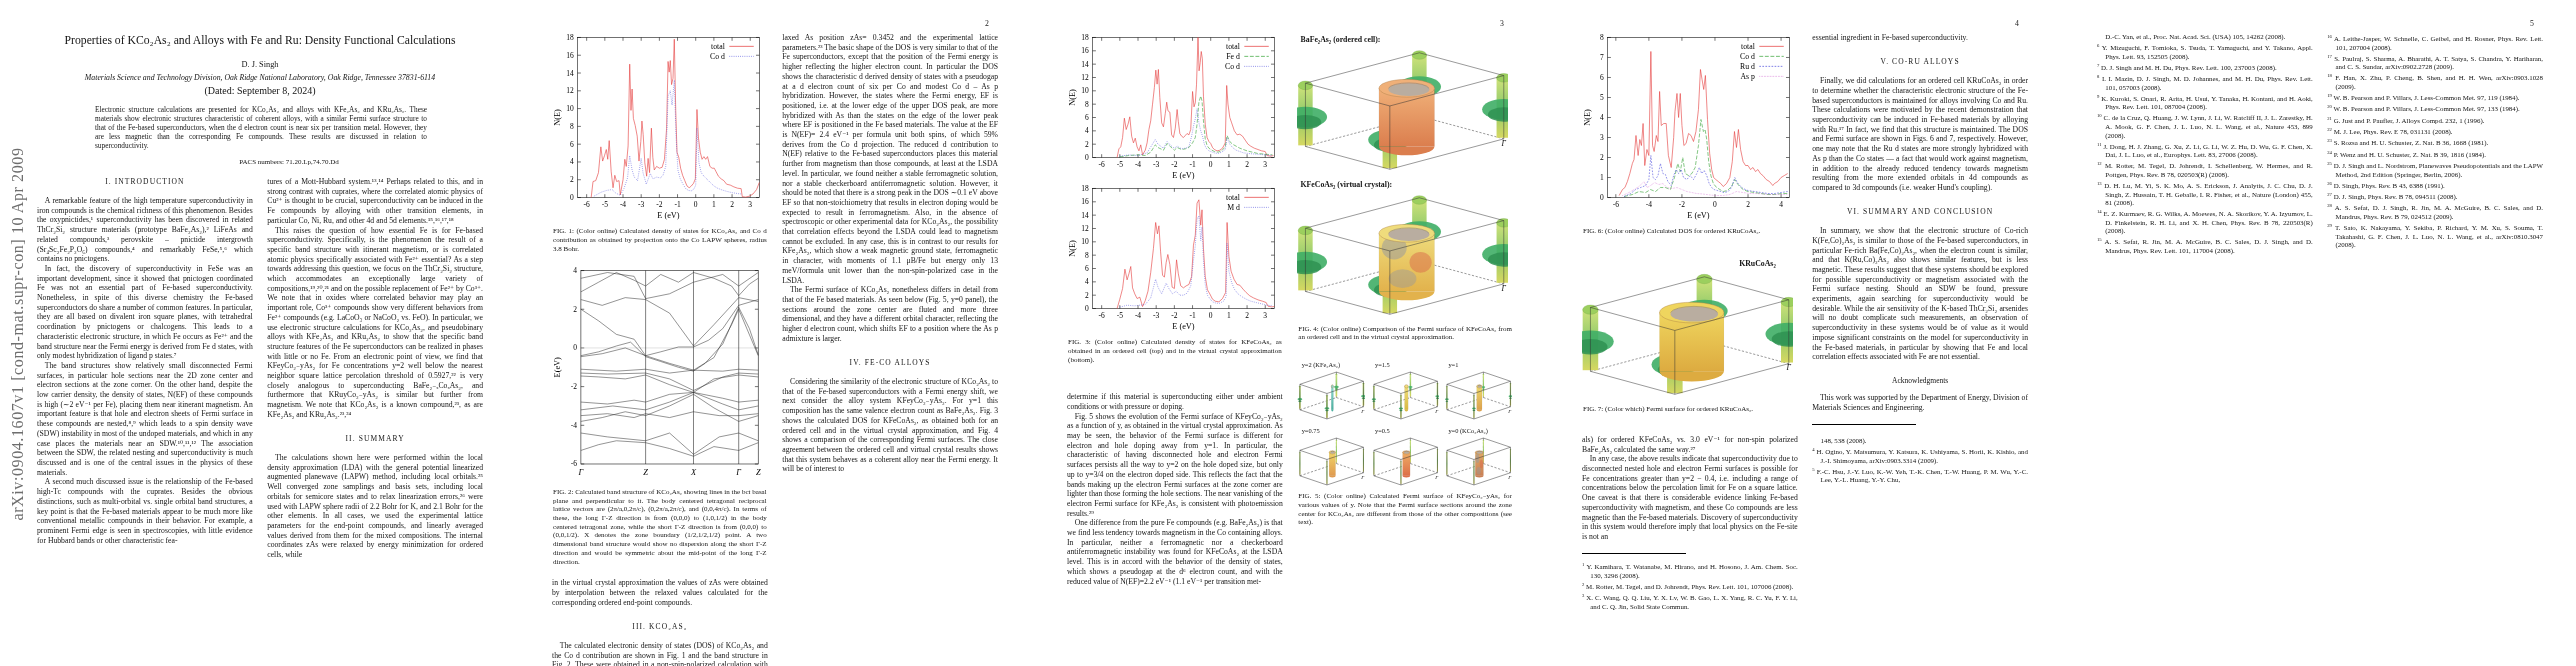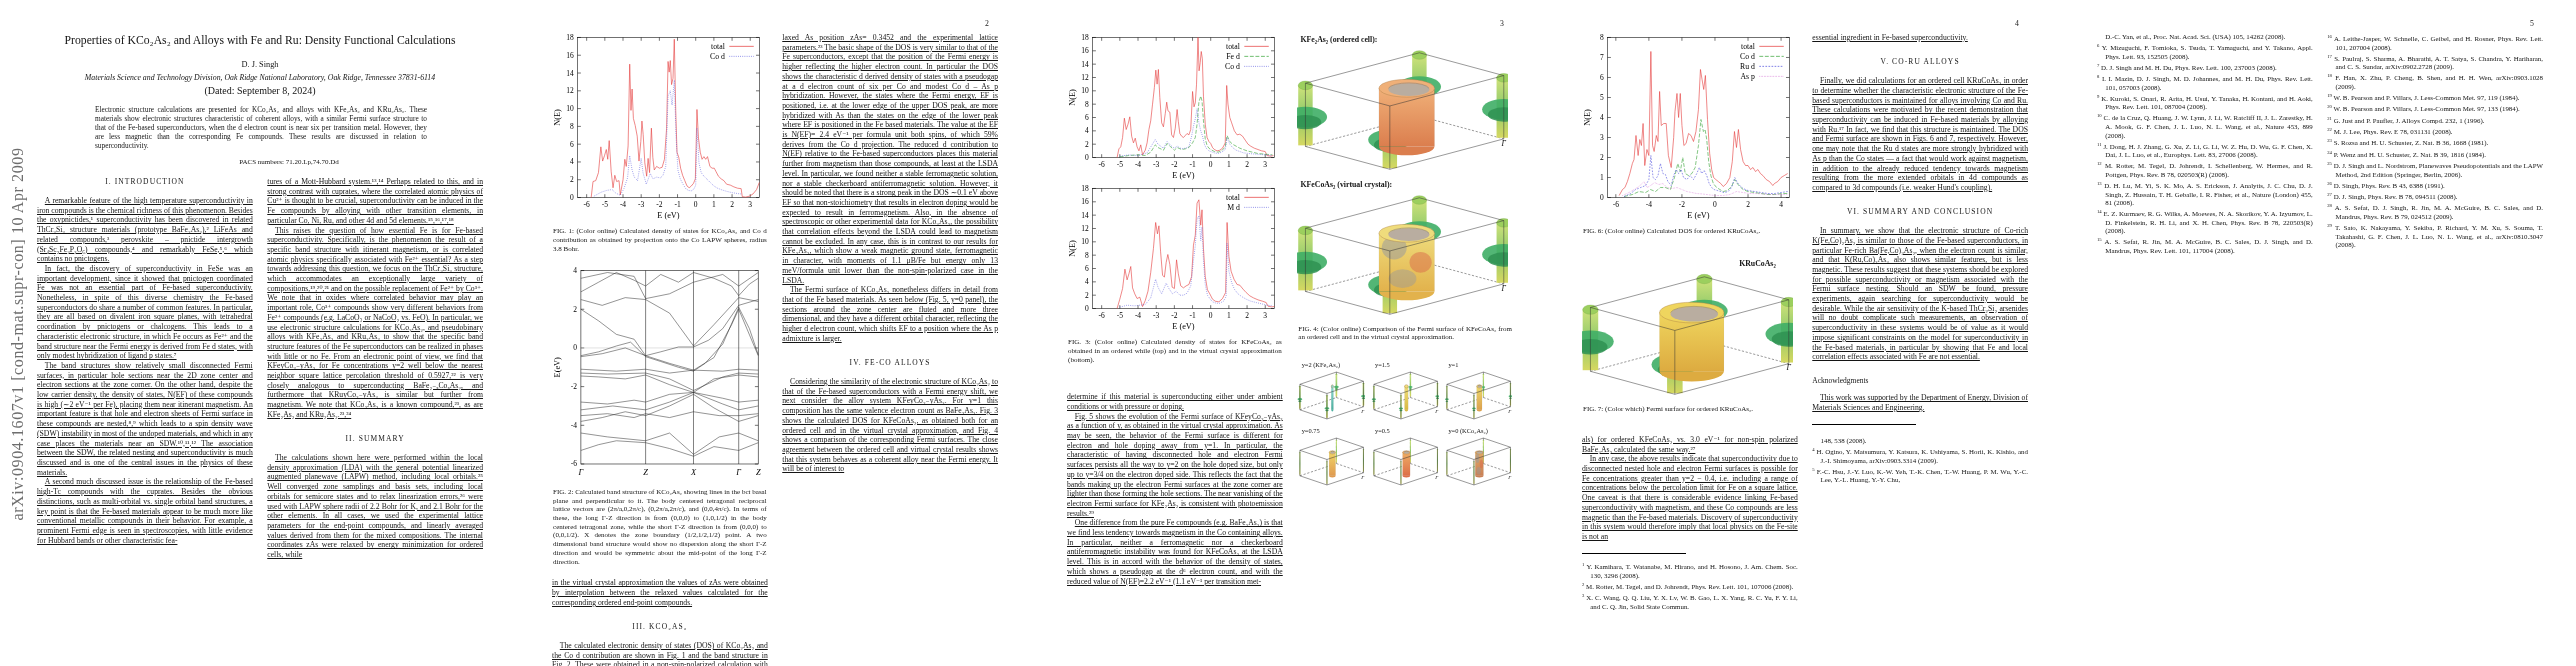--- a/index.html
+++ b/index.html
@@ -16,22 +16,22 @@
   .affil{font-size:7.8px;font-style:italic;margin-bottom:3.3px;}
   .dated{font-size:10px;margin-bottom:9px;}
   .abstract{font-size:7.3px;line-height:9px;text-align:justify;margin:0 56px 7.8px 58px;}
   .pacs{font-size:7px;text-align:center;margin-left:58px;}
   
   .twocol{position:absolute;left:37px;width:446px;display:flex;gap:14.5px;}
   .p1cols{top:177px;height:490px;justify-content:flex-end;}
   .pcols{top:33px;height:634px;}
   .col{width:216px;}
   .sec{font-size:7.5px;font-weight:normal;text-align:center;letter-spacing:1.1px;margin:14.5px 5.6px 10px 5.6px;}
-  .subsec{font-size:7.5px;font-weight:normal;text-align:left;margin:14.5px 0 7.8px 0;}
-  .para{font-size:7.7px;line-height:9.7px;text-align:justify;text-indent:7.8px;margin:0;text-decoration:underline;}
+  .subsec{font-size:7.5px;font-weight:normal;text-align:center;margin:14.5px 0 7.8px 0;}
+  .para{font-size:7.7px;line-height:9.7px;text-align:justify;text-indent:7.8px;margin:0;}
   .cont{text-indent:0;}
   .caption{font-size:7px;line-height:8.7px;text-align:justify;margin:3.3px 1.1px 12.2px 1.1px;}
   .chart{margin:0 auto;}
   .fslabel{font-size:7.8px;font-weight:bold;margin:2.2px 0 1.1px 3.3px;}
   .fslabel-r{text-align:right;margin-right:22px;}
   .fswrap{margin-bottom:5.6px;}
   .fig5grid{display:grid;grid-template-columns:repeat(3,1fr);column-gap:4.4px;row-gap:5.6px;margin:19px 0 4.4px 0;}
   .fig5cell .plabel{font-size:6.4px;margin:0 0 0.6px 4.4px;}
   .rule{width:104px;border-top:0.9px solid #000;margin:11px 0 7.8px 0;}
   .ref{font-size:6.9px;line-height:8.4px;text-align:justify;padding-left:8.3px;text-indent:-8.3px;margin-bottom:0.6px;}
@@ -349,29 +349,29 @@
               <text x="356.65" y="241" font-size="13.5" text-anchor="middle">3</text>
               <text x="209.5" y="261" font-size="15" text-anchor="middle">E (eV)</text>
               <text x="14" y="116" font-size="15" text-anchor="middle" transform="rotate(-90 14 116)">N(E)</text>
               <polyline points="90.1,224.0 95.0,207.2 100.0,188.0 104.2,153.2 108.1,172.4 111.4,161.6 114.7,148.4 117.9,186.8 121.9,197.6 126.1,206.0 131.0,203.6 135.9,220.4 140.8,209.6 145.7,192.8 150.6,159.2 155.5,116.0 159.5,69.2 162.7,89.6 165.4,75.2 168.3,120.8 171.9,164.0 175.2,167.6 178.4,141.2 181.4,126.8 185.0,144.8 189.2,185.6 193.2,188.0 197.1,136.4 200.3,161.6 204.6,183.2 209.5,186.8 214.4,183.2 219.3,180.8 224.2,166.4 227.5,110.0 230.8,92.0 234.0,34.4 237.3,28.4 240.6,74.0 242.9,46.4 245.5,116.0 248.7,166.4 252.7,190.4 256.9,197.6 261.8,207.2 266.7,210.8 273.3,212.0 279.8,206.0 285.4,195.2 288.0,69.2 291.3,130.4 295.2,156.8 300.4,171.2 306.0,180.8 310.9,182.0 316.8,189.2 322.3,195.2 328.9,201.2 335.4,204.8 343.6,208.4 351.7,210.8 358.3,213.2 361.6,219.8 368.1,221.0 373.0,220.4" fill="none" stroke="#e43b3b" stroke-width="1.1"></polyline>
               <polyline points="95.0,221.6 108.1,218.0 121.2,219.2 131.0,218.0 140.8,216.8 150.6,204.8 159.5,171.2 163.7,185.6 170.3,197.6 178.4,178.4 183.3,188.0 189.9,197.6 196.4,192.8 203.0,200.0 209.5,200.0 216.0,196.4 222.6,183.2 227.5,137.6 230.8,111.2 234.0,63.2 237.3,57.2 240.6,101.6 242.9,77.6 245.5,137.6 248.7,180.8 252.7,200.0 256.9,206.0 261.8,212.0 268.4,214.4 274.9,214.4 281.4,210.8 286.3,202.4 288.0,106.4 291.3,156.8 296.2,177.2 301.1,189.2 307.6,197.6 314.1,202.4 322.3,207.2 330.5,210.8 340.3,213.2 350.1,215.6 359.9,218.0 369.7,219.2" fill="none" stroke="#4c4cdc" stroke-width="1.1" stroke-dasharray="1.5,2.4"></polyline>
               <text x="311" y="28" font-size="14" text-anchor="end">total</text>
               <line x1="319" y1="24" x2="363" y2="24" stroke="#e43b3b" stroke-width="1.3"></line>
               <text x="311" y="46" font-size="14" text-anchor="end">M d</text>
               <line x1="319" y1="42" x2="363" y2="42" stroke="#4c4cdc" stroke-width="1.3" stroke-dasharray="1.5,2.4"></line>
             </svg></div>
-        <p class="caption">FIG. 3: (Color online) Calculated density of states for KFeCoAs₂ as obtained in an ordered while (top) and in the virtual crystal approximation (bottom).</p>
+        <p class="caption">FIG. 3: (Color online) Calculated density of states for KFeCoAs₂ as obtained in an ordered cell (top) and in the virtual crystal approximation (bottom).</p>
         <div class="gap28"></div>
         <p class="para cont">determine if this material is superconducting either under ambient conditions or with pressure or doping.</p>
         <p class="para">Fig. 5 shows the evolution of the Fermi surface of KFeyCo₂₋yAs₂ as a function of y, as obtained in the virtual crystal approximation. As may be seen, the behavior of the Fermi surface is different for electron and hole doping away from y=1. In particular, the characteristic of having disconnected hole and electron Fermi surfaces persists all the way to y=2 on the hole doped size, but only up to y=3/4 on the electron doped side. This reflects the fact that the bands making up the electron Fermi surfaces at the zone corner are lighter than those forming the hole sections. The near vanishing of the electron Fermi surface for KFe₂As₂ is consistent with photoemission results.²⁹</p>
         <p class="para">One difference from the pure Fe compounds (e.g. BaFe₂As₂) is that we find less tendency towards magnetism in the Co containing alloys. In particular, neither a ferromagnetic nor a checkerboard antiferromagnetic instability was found for KFeCoAs₂ at the LSDA level. This is in accord with the behavior of the density of states, which shows a pseudogap at the d⁶ electron count, and with the reduced value of N(EF)=2.2 eV⁻¹ (1.1 eV⁻¹ per transition met-</p>
       </div>
       <div class="col">
         <div class="fswrap">
-          <div class="fslabel">KFe₂As₂ (ordered cell):</div>
+          <div class="fslabel">BaFe₂As₂ (ordered cell):</div>
           <div><svg width="211" height="127" xmlns="http://www.w3.org/2000/svg" viewBox="0 0 380 228">
                 <defs>
     <linearGradient id="g0c" x1="0" y1="0" x2="0" y2="1">
       <stop offset="0" stop-color="#f0b078"></stop>
                     <stop offset="1" stop-color="#db7e4e"></stop>
     </linearGradient>
     <linearGradient id="g0t" x1="0" y1="0" x2="0" y2="1">
       <stop offset="0" stop-color="#cfe27a"></stop>
                     <stop offset="0.5" stop-color="#8ec96a"></stop>
                     <stop offset="1" stop-color="#d6d861"></stop>
@@ -737,20 +737,21 @@
                   <line x1="53.68" y1="44.16" x2="4.88" y2="27.599999999999998" stroke="#333" stroke-width="0.9"></line>
                   <line x1="4.88" y1="27.599999999999998" x2="4.88" y2="73.6" stroke="#333" stroke-width="0.9"></line>
                   <line x1="119.56" y1="22.08" x2="119.56" y2="68.08" stroke="#333" stroke-width="0.9"></line>
                   <line x1="53.68" y1="44.16" x2="53.68" y2="90.16" stroke="#333" stroke-width="0.9"></line>
                   <line x1="53.68" y1="90.16" x2="4.88" y2="73.6" stroke="#333" stroke-width="0.9"></line>
                   <line x1="53.68" y1="90.16" x2="119.56" y2="68.08" stroke="#333" stroke-width="0.9"></line>
                   <text x="120.78" y="80.08" font-size="9" text-anchor="end" font-family="Liberation Serif, serif" font-style="italic">Γ</text>
                 </svg></div>
             </div>
         </div>
+        <p class="caption">FIG. 5: (Color online) Calculated Fermi surface of KFeyCo₂₋yAs₂ for various values of y. Note that the Fermi surface sections around the zone center for KCo₂As₂ are different from those of the other compositions (see text).</p>
       </div>
     </div>
   </section>
 
   <section class="page">
     <div class="pageno">4</div>
     <div class="twocol pcols">
       <div class="col">
         <div class="chart"><svg width="214" height="189" xmlns="http://www.w3.org/2000/svg" font-family="Liberation Serif, DejaVu Serif, serif" viewBox="0 0 385 340">
               <rect x="46" y="8" width="327" height="288" fill="none" stroke="#000" stroke-width="1"></rect>

